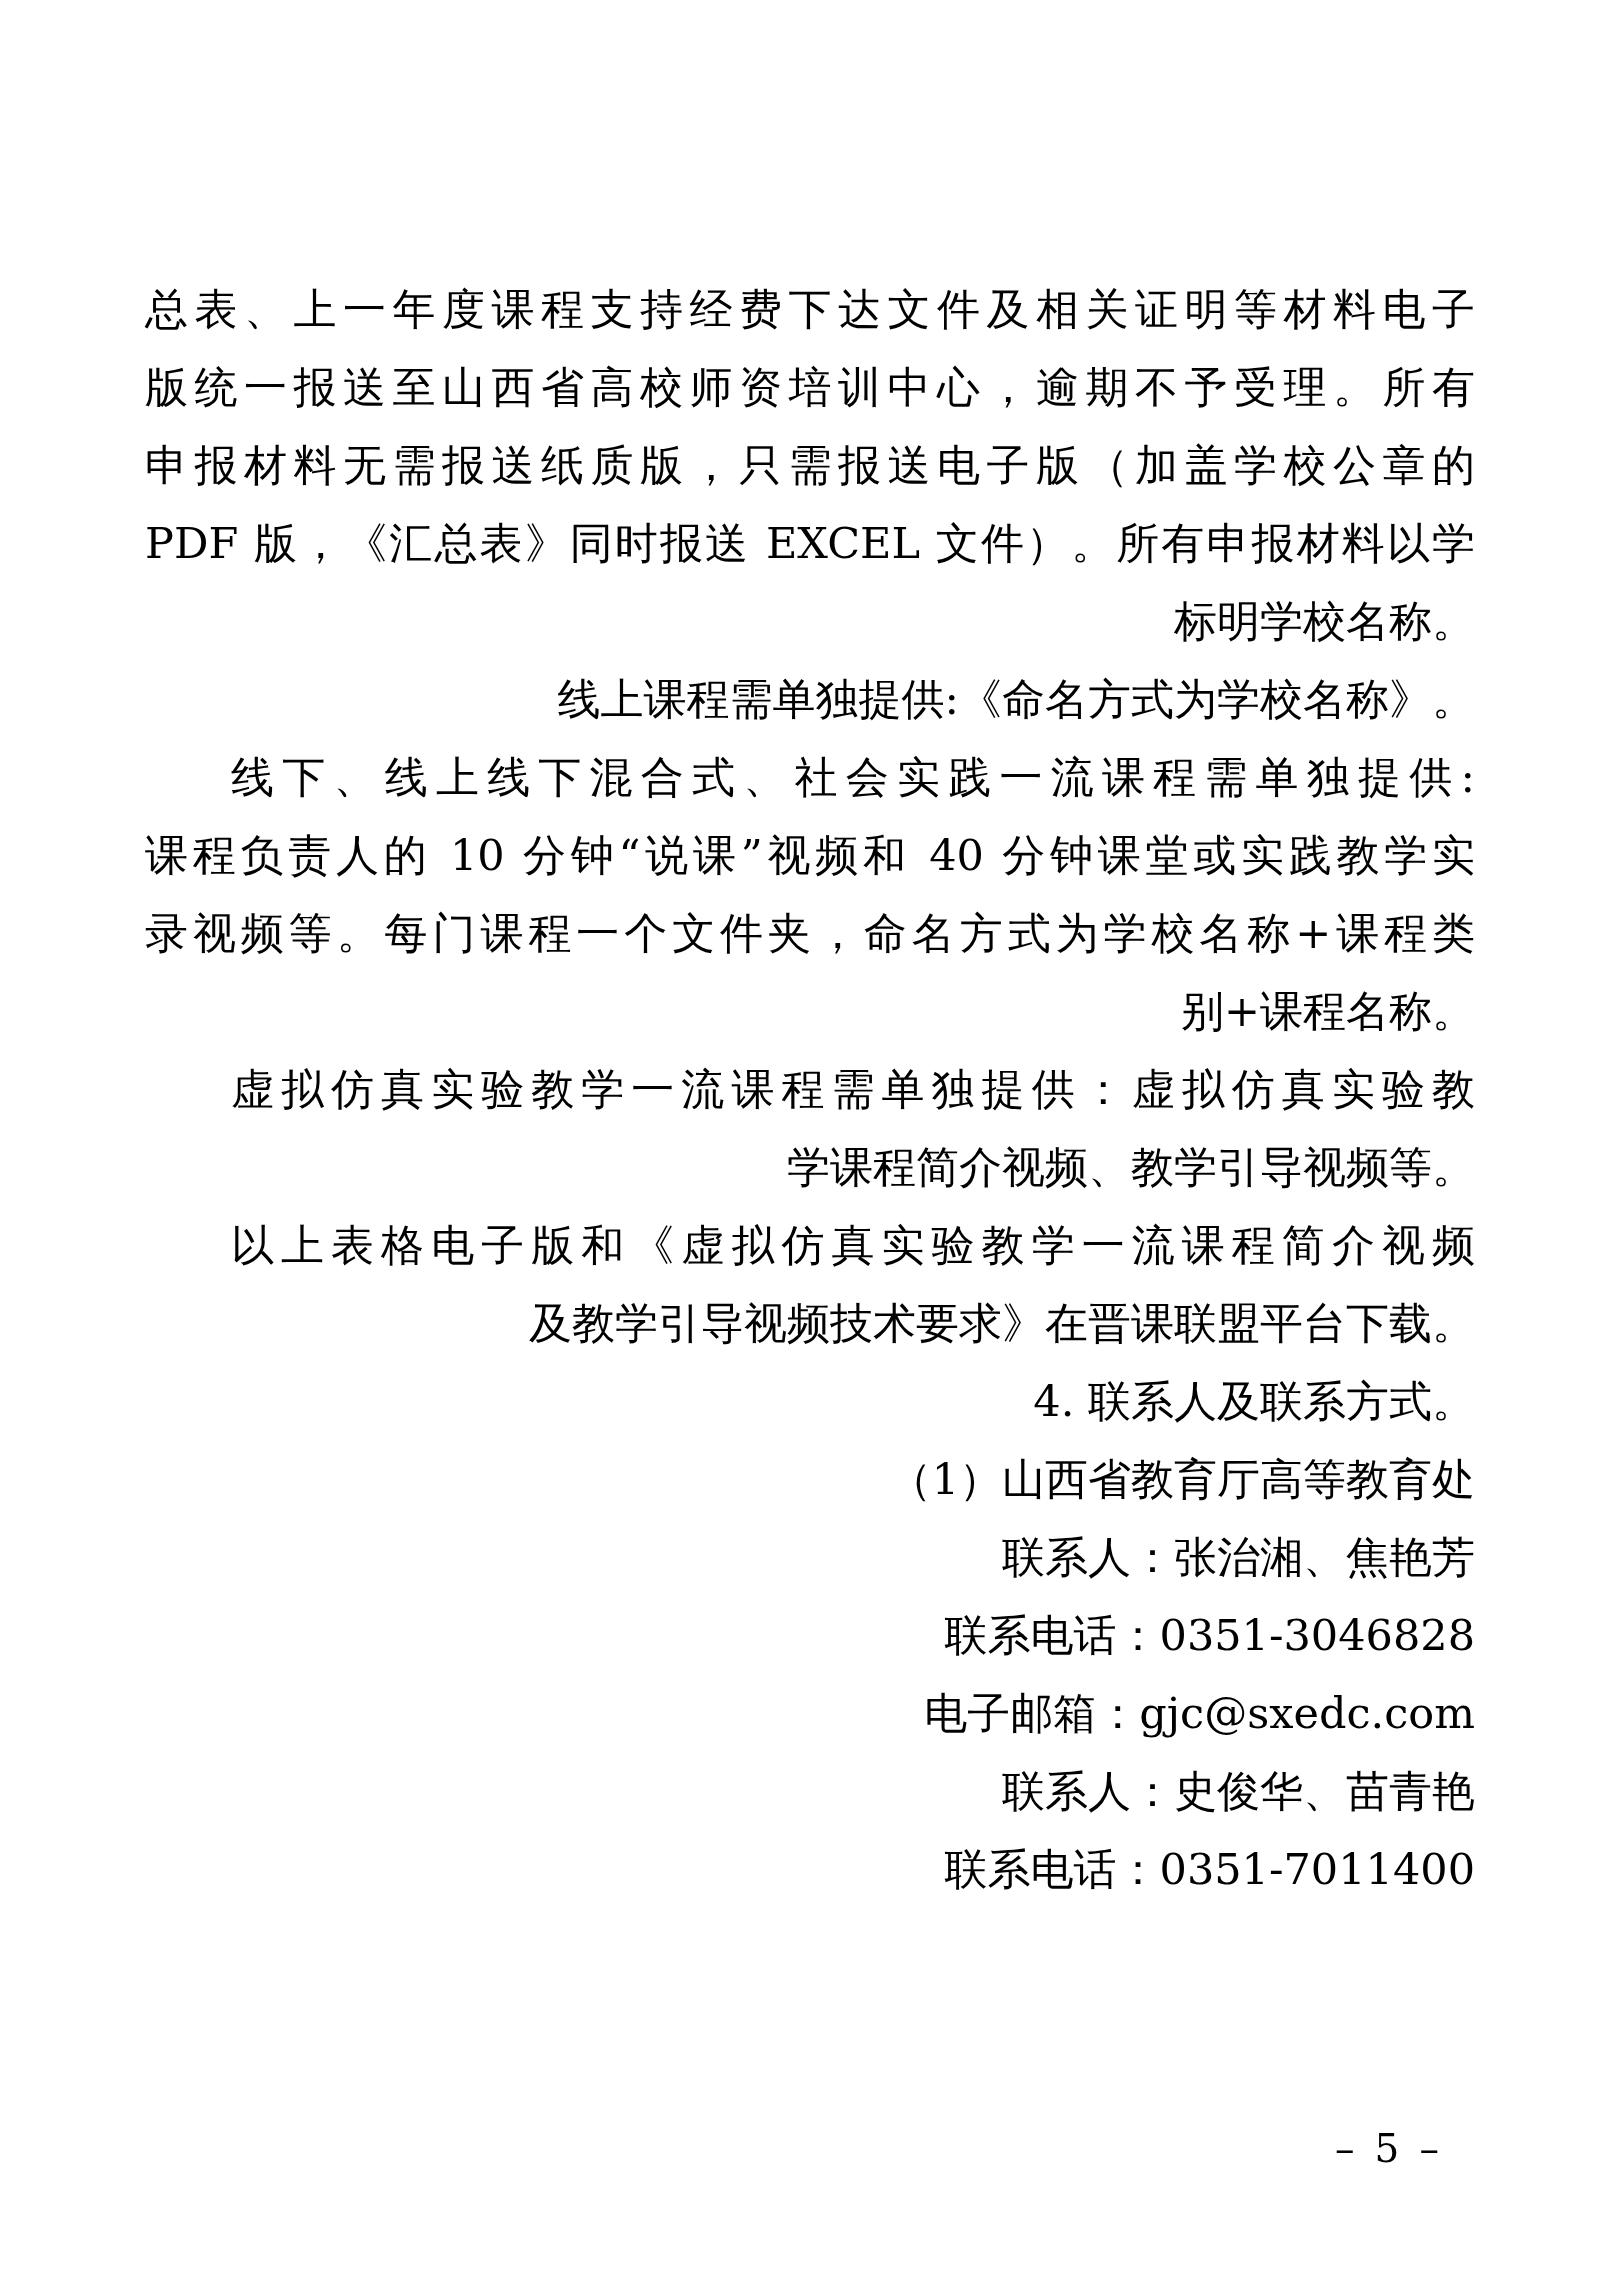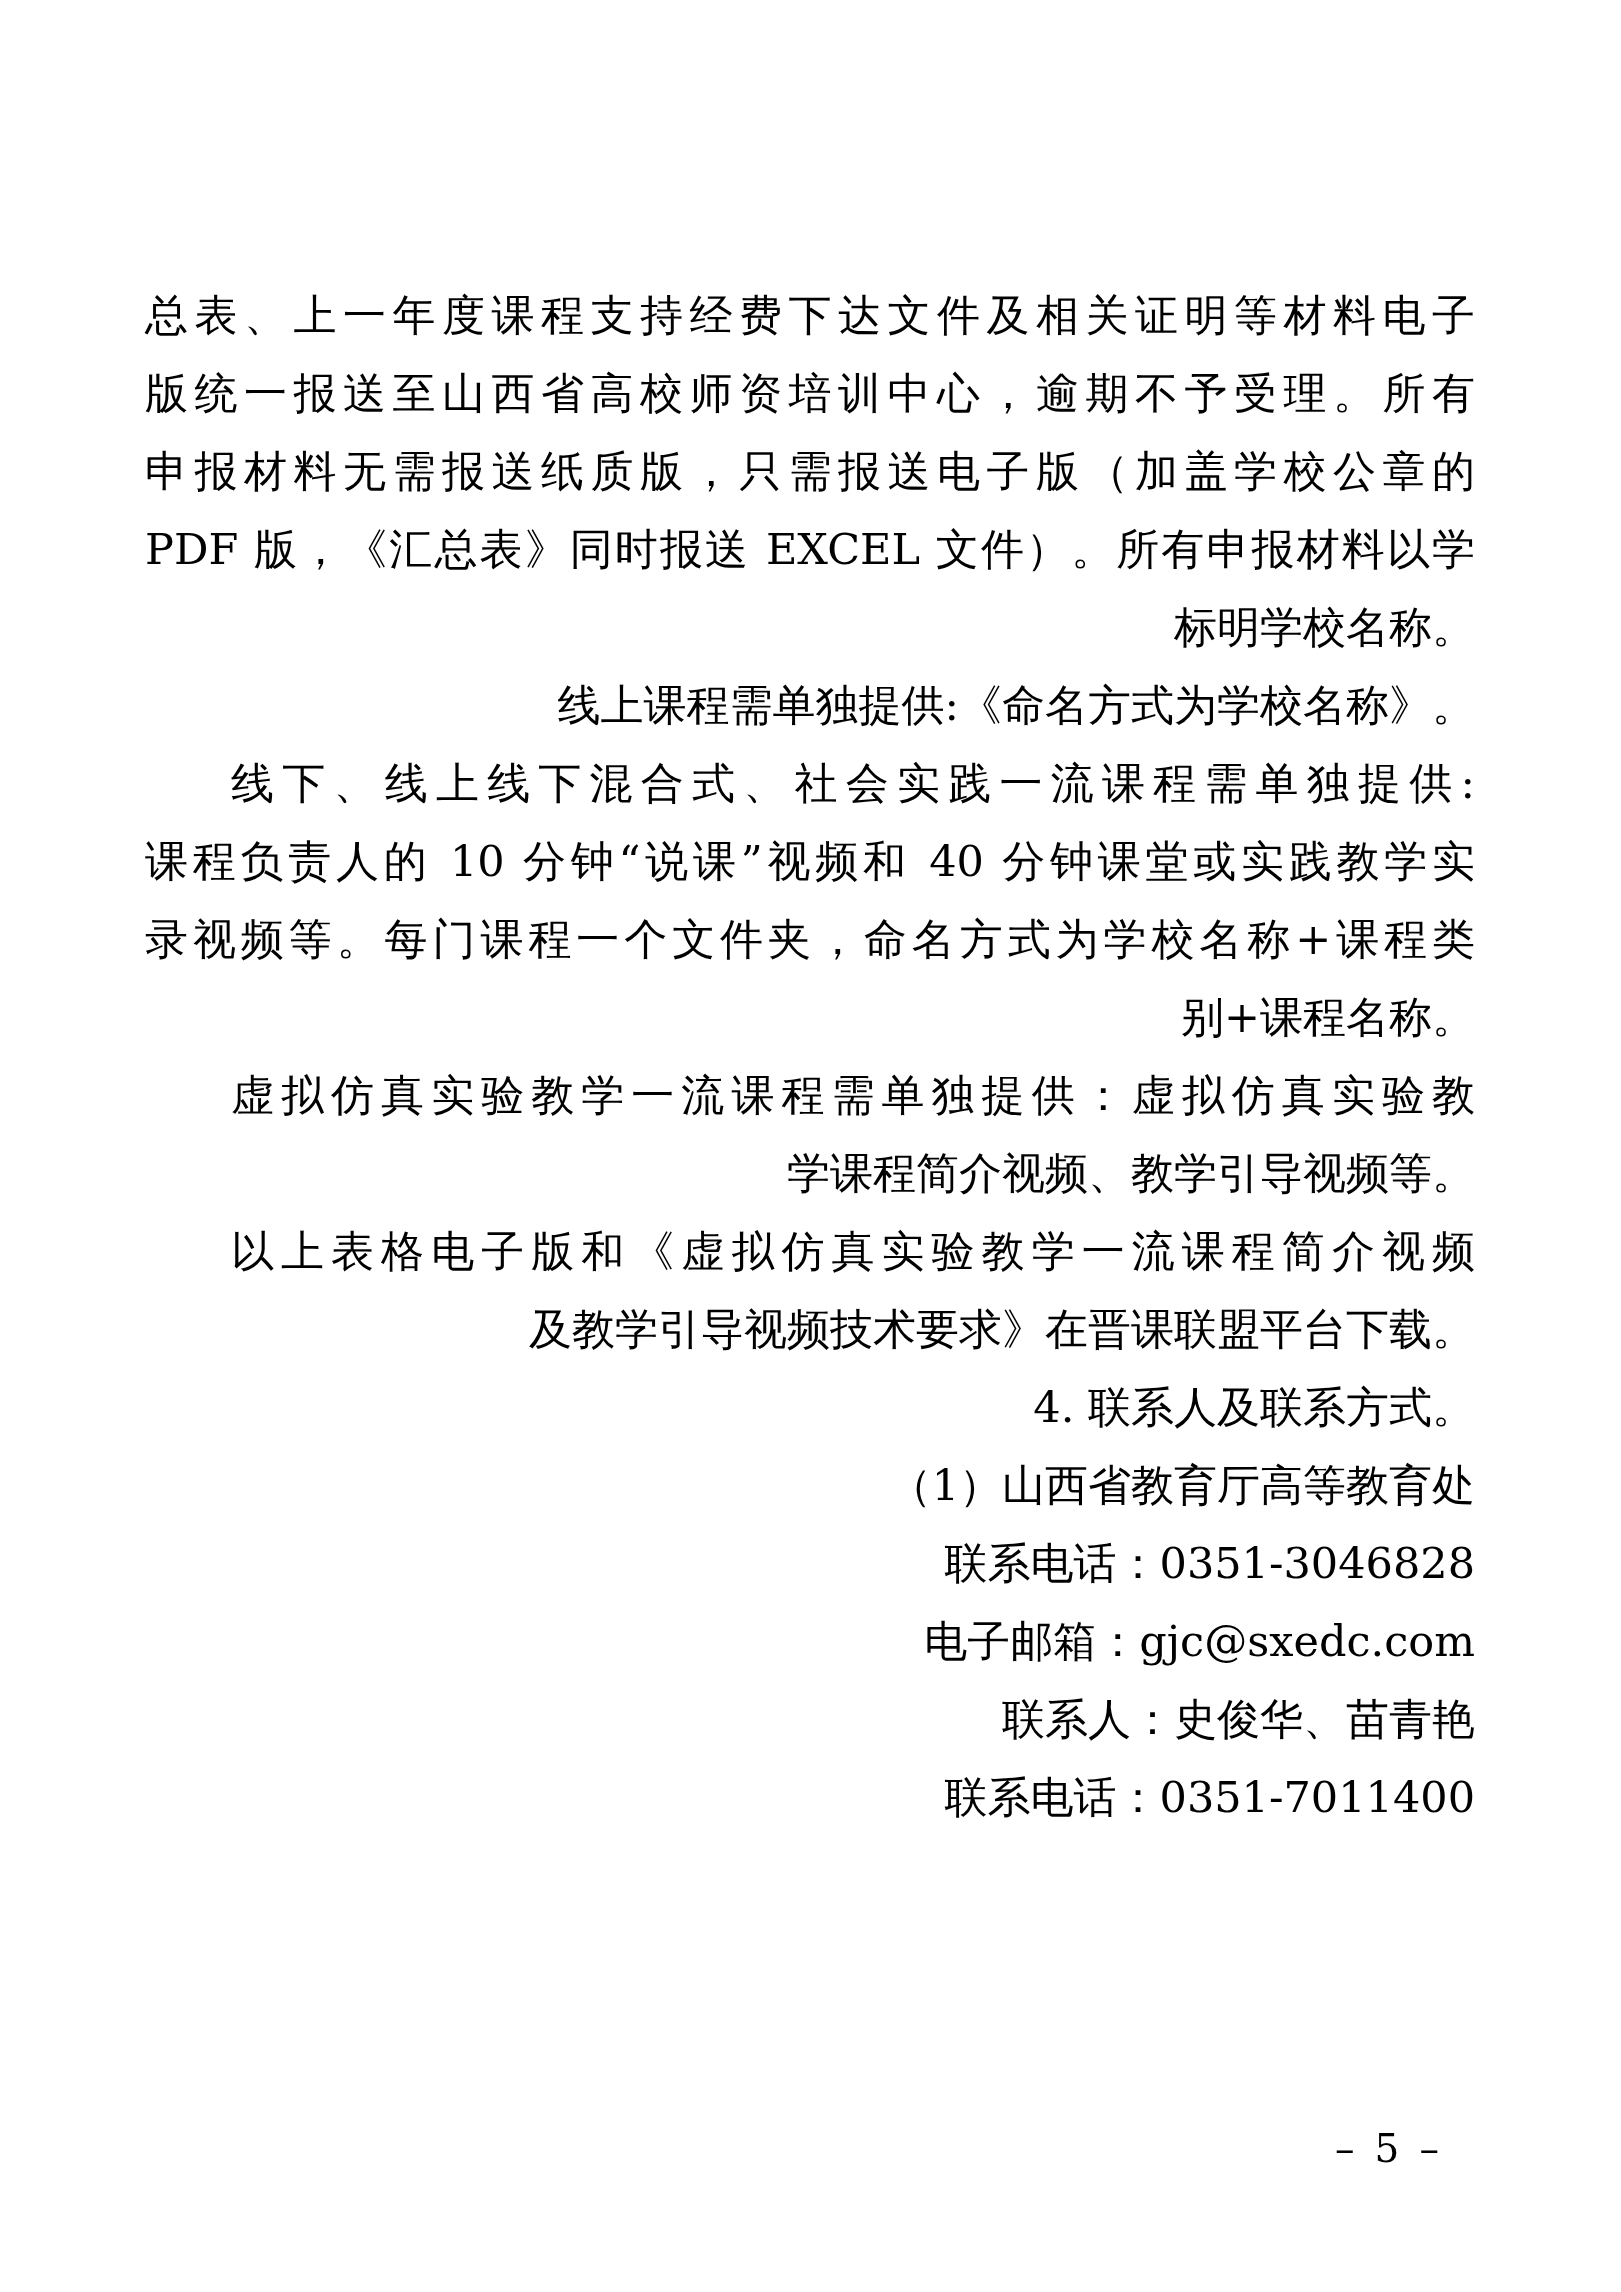--- a/index.html
+++ b/index.html
@@ -11,21 +11,21 @@
     position: relative;
     width: 1621px;
     height: 2293px;
     background: #ffffff;
     overflow: hidden;
     font-family: "DejaVu Serif", "Liberation Serif", serif;
     color: #000000;
   }
   .doc-body {
     position: absolute;
-    top: 276px;
+    top: 270px;
     left: 145px;
     width: 1330px;
   }
   .doc-line {
     font-size: 43px;
     line-height: 78px;
     height: 78px;
     white-space: nowrap;
     text-align: right;
     color: #000000;
@@ -63,20 +63,21 @@
     <div class="doc-line indent fill">线下、线上线下混合式、社会实践一流课程需单独提供:</div>
     <div class="doc-line fill">课程负责人的 10 分钟“说课”视频和 40 分钟课堂或实践教学实</div>
     <div class="doc-line fill">录视频等。每门课程一个文件夹，命名方式为学校名称+课程类</div>
     <div class="doc-line">别+课程名称。</div>
     <div class="doc-line indent fill">虚拟仿真实验教学一流课程需单独提供：虚拟仿真实验教</div>
     <div class="doc-line">学课程简介视频、教学引导视频等。</div>
     <div class="doc-line indent fill">以上表格电子版和《虚拟仿真实验教学一流课程简介视频</div>
     <div class="doc-line">及教学引导视频技术要求》在晋课联盟平台下载。</div>
     <div class="doc-line indent">4. 联系人及联系方式。</div>
     <div class="doc-line indent">（1）山西省教育厅高等教育处</div>
+    <div class="doc-line indent">联系人：张治湘、焦艳芳</div>
     <div class="doc-line indent">联系电话：0351-3046828</div>
     <div class="doc-line indent">电子邮箱：gjc@sxedc.com</div>
     <div class="doc-line indent">联系人：史俊华、苗青艳</div>
     <div class="doc-line indent">联系电话：0351-7011400</div>
   </div>
 
   <div class="page-footer">– 5 –</div>
 </div>
 
 

